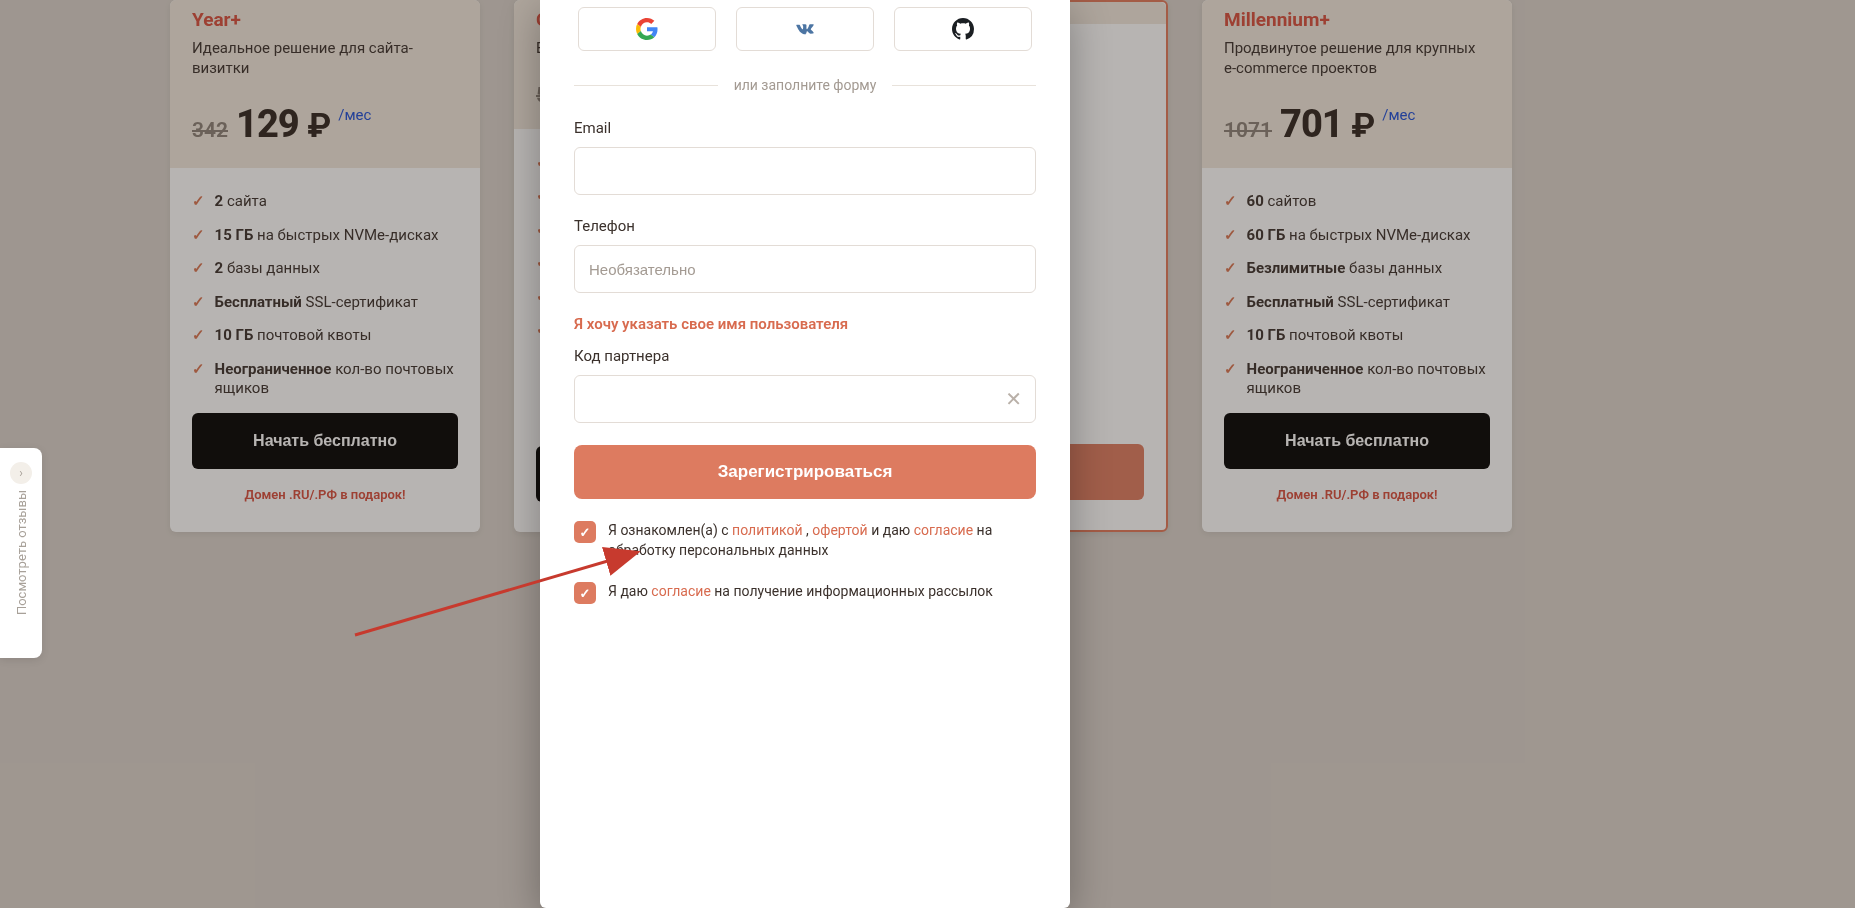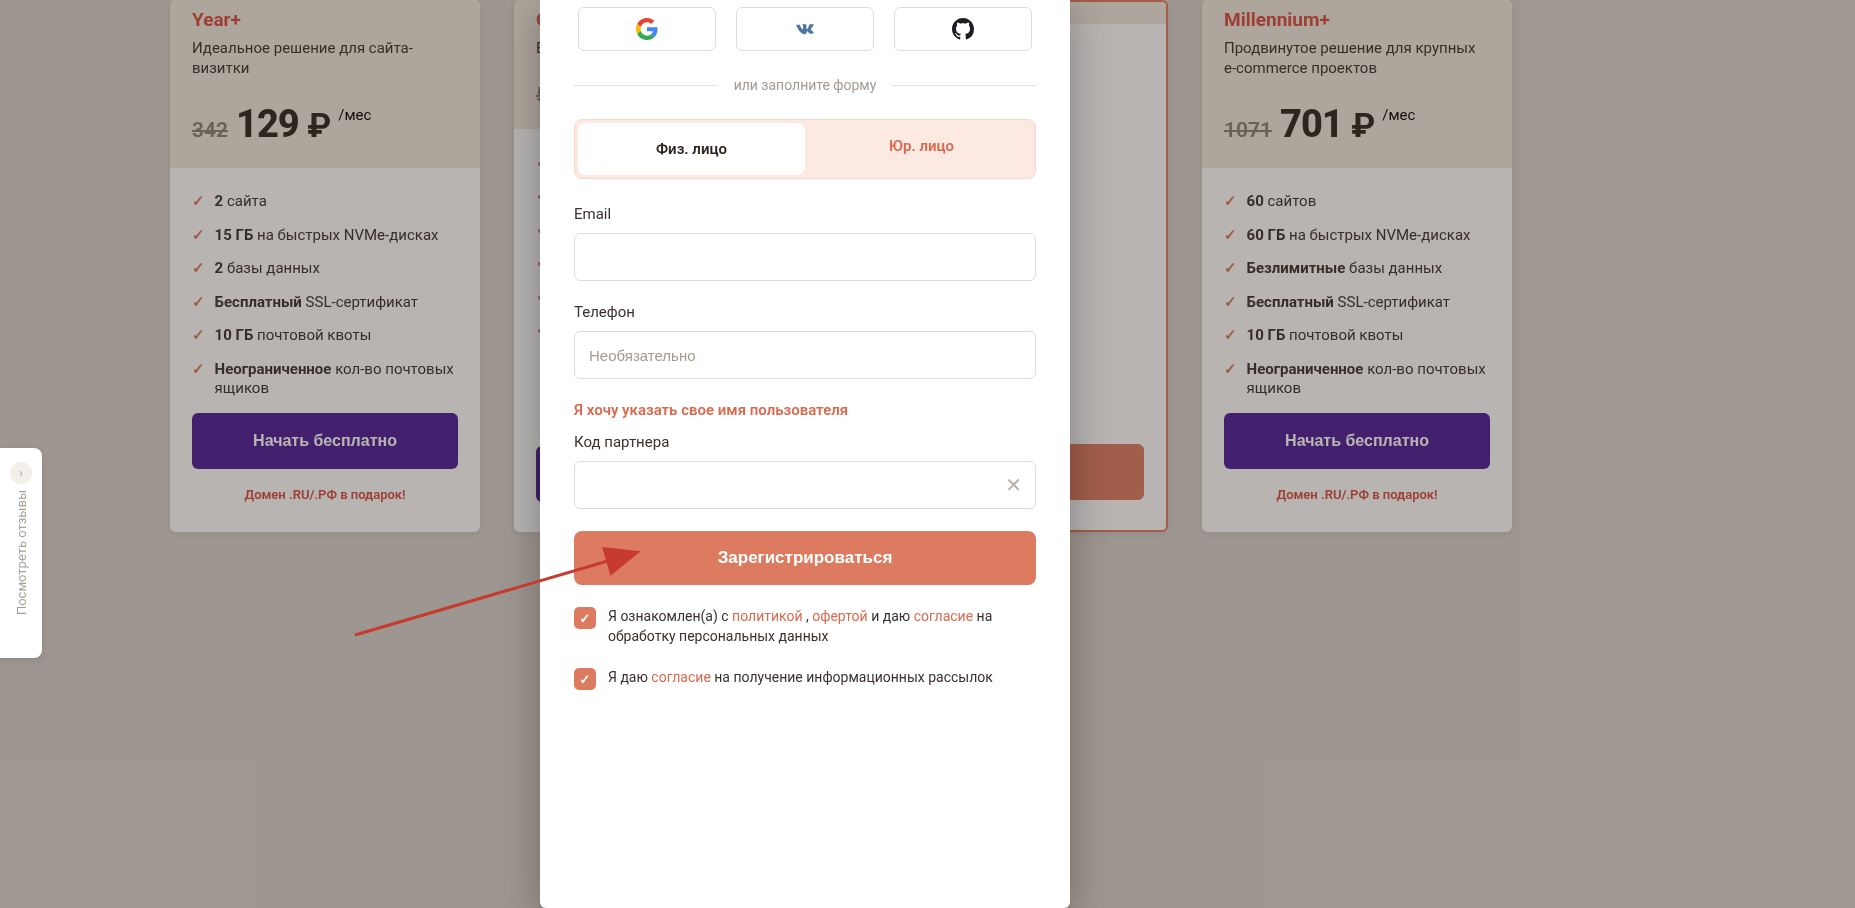--- a/index.html
+++ b/index.html
@@ -7,26 +7,26 @@
   .overlay { position: absolute; inset: 0; background: rgba(50,40,35,0.35); pointer-events: none; }
   .plans-row { display: flex; gap: 34px; padding: 0 170px; position: absolute; top: 0; width: 100%; }
   .plan-card { width: 310px; background: #fff; border-radius: 6px; box-shadow: 0 2px 6px rgba(0,0,0,0.08); display: flex; flex-direction: column; }
   .plan-head { background: #f1e8dd; border-radius: 6px 6px 0 0; padding: 0 22px 22px; }
   .plan-title { color: #d74d3c; font-weight: 700; font-size: 19px; padding-top: 8px; }
   .plan-sub { color: #3b312c; font-size: 15px; margin-top: 8px; line-height: 1.3; }
   .plan-price-row { display: flex; align-items: baseline; gap: 8px; margin-top: 24px; }
   .old-price { color: #8a8077; font-size: 21px; font-weight: 600; text-decoration: line-through; }
   .price { color: #2e241e; font-size: 38px; font-weight: 800; letter-spacing: -1px; }
   .ruble { font-size: 34px; font-weight: 700; }
-  .per { color: #000000; font-size: 15px; align-self: flex-start; margin-top: 4px; }
+  .per { color: #1d4ed8; font-size: 15px; align-self: flex-start; margin-top: 4px; }
   .plan-body { padding: 24px 22px 30px; flex: 1; display: flex; flex-direction: column; }
   .feat { display: flex; gap: 10px; color: #3b312c; font-size: 15px; margin-bottom: 14px; line-height: 1.3; }
   .feat::before { content: "✓"; color: #d97450; font-weight: 700; flex: 0 0 auto; }
   .feat b { font-weight: 700; }
-  .start-btn { background: #4c1d95; color: #fff; border: none; border-radius: 6px; height: 56px; font-size: 16px; font-weight: 600; cursor: pointer; margin-top: auto; }
+  .start-btn { background: #000000; color: #fff; border: none; border-radius: 6px; height: 56px; font-size: 16px; font-weight: 600; cursor: pointer; margin-top: auto; }
   .gift { text-align: center; color: #d74d3c; font-size: 13px; font-weight: 600; margin-top: 18px; }
   .plan-card.highlight { border: 2px solid #e2785a; }
   
   .modal { position: absolute; left: 540px; top: 0; width: 530px; height: 908px; background: #fff; border-radius: 0 0 6px 6px; box-shadow: 0 10px 40px rgba(0,0,0,0.3); z-index: 10; padding: 7px 34px; overflow: hidden; }
   .social-row { display: flex; gap: 20px; justify-content: center; margin-top: 0; }
   .social-btn { width: 138px; height: 44px; border: 1px solid #e3dcd6; border-radius: 6px; background: #fff; display: flex; align-items: center; justify-content: center; cursor: pointer; }
   .divider { display: flex; align-items: center; gap: 16px; color: #a39a92; font-size: 14px; margin: 26px 0; }
   .divider::before, .divider::after { content: ""; flex: 1; height: 1px; background: #e8e2db; }
   .tabs { display: flex; border: 1px solid #f3d9cf; border-radius: 8px; background: #fce9e2; overflow: hidden; margin-bottom: 26px; }
   .tab { flex: 1; height: 52px; display: flex; align-items: center; justify-content: center; font-size: 15px; font-weight: 600; cursor: pointer; }
@@ -194,24 +194,20 @@
     </button>
     <button class="social-btn">
       <svg width="22" height="22" viewBox="0 0 16 16">
           <path fill="#1b1f23" d="M8 0C3.58 0 0 3.58 0 8c0 3.54 2.29 6.53 5.47 7.59.4.07.55-.17.55-.38 0-.19-.01-.82-.01-1.49-2.01.37-2.53-.49-2.69-.94-.09-.23-.48-.94-.82-1.13-.28-.15-.68-.52-.01-.53.63-.01 1.08.58 1.23.82.72 1.21 1.87.87 2.33.66.07-.52.28-.87.51-1.07-1.78-.2-3.64-.89-3.64-3.95 0-.87.31-1.59.82-2.15-.08-.2-.36-1.02.08-2.12 0 0 .67-.21 2.2.82.64-.18 1.32-.27 2-.27.68 0 1.36.09 2 .27 1.53-1.04 2.2-.82 2.2-.82.44 1.1.16 1.92.08 2.12.51.56.82 1.27.82 2.15 0 3.07-1.87 3.75-3.65 3.95.29.25.54.73.54 1.48 0 1.07-.01 1.93-.01 2.2 0 .21.15.46.55.38A8.013 8.013 0 0016 8c0-4.42-3.58-8-8-8z"></path>
         </svg>
     </button>
   </div>
   <div class="divider">
       <span>или заполните форму</span>
     </div>
-  <div class="tabs">
-    <div class="tab active">Физ. лицо</div>
-    <div class="tab inactive">Юр. лицо</div>
-  </div>
   <div class="field-wrap">
     <label class="field-label">Email</label>
     <input class="field-input" style="">
   </div>
   <div class="field-wrap">
     <label class="field-label">Телефон</label>
     <input class="field-input" placeholder="Необязательно" style="">
   </div>
   <a class="link-username">Я хочу указать свое имя пользователя</a>
   <label class="field-label">Код партнера</label>

